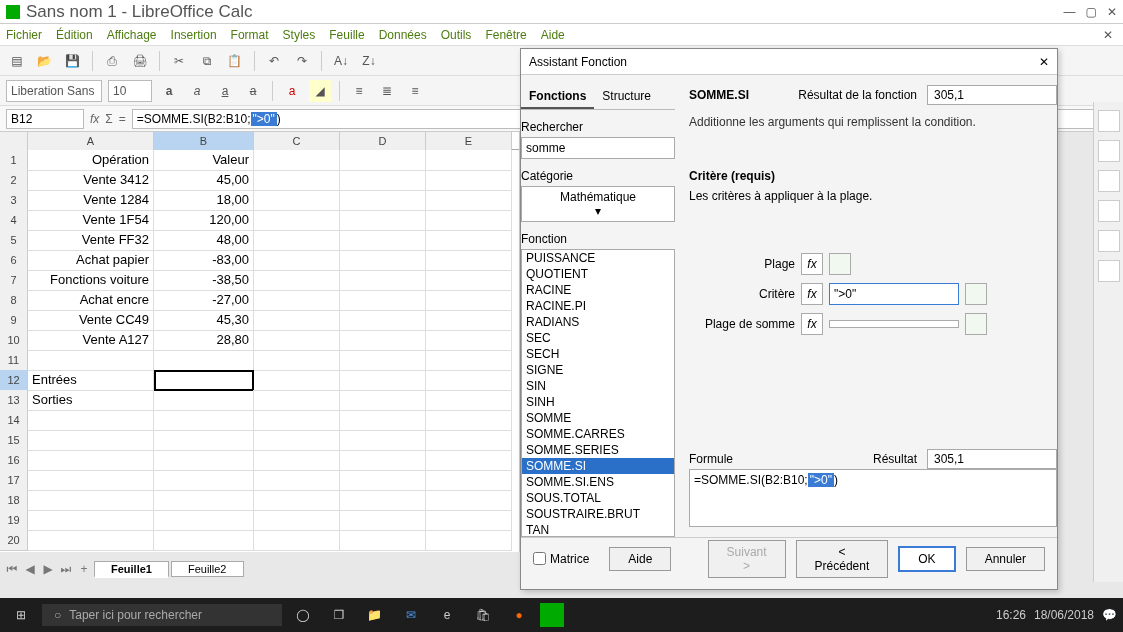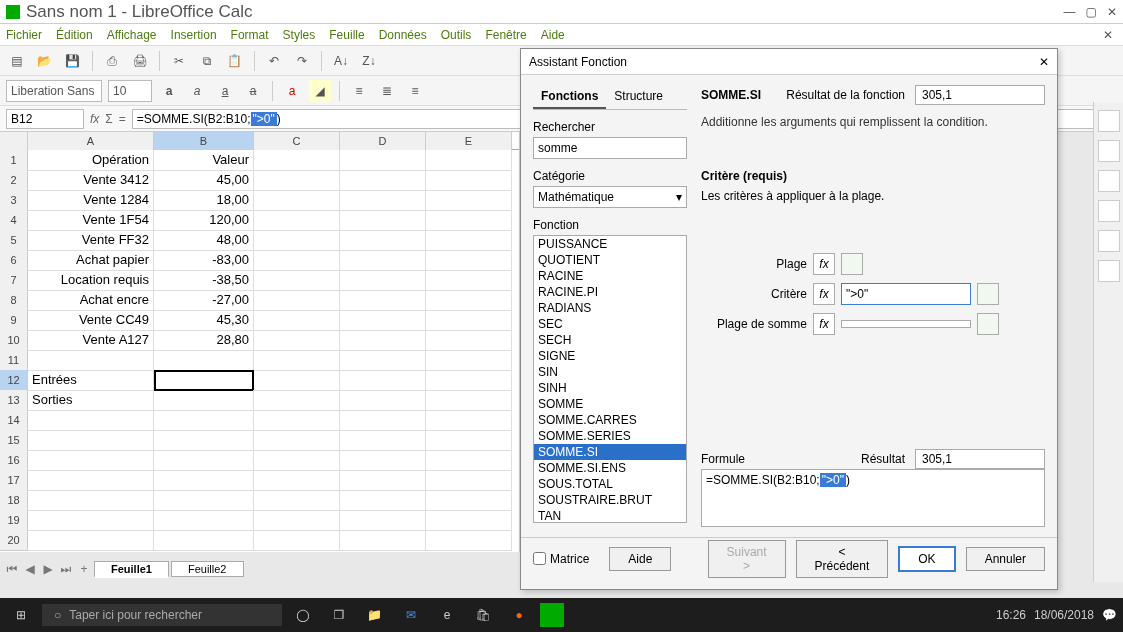--- a/index.html
+++ b/index.html
@@ -52,28 +52,28 @@
 .sheettab.active { font-weight: bold; border-bottom: 2px solid #fff; }
 
 
 .sidebar { position: absolute; right: 0; top: 102px; width: 30px; height: 480px; background: #f0f0f0; border-left: 1px solid #ccc; display: flex; flex-direction: column; gap: 8px; padding-top: 8px; align-items: center; }
 .sidebar .sbtn { width: 22px; height: 22px; border: 1px solid #ccc; background: #fff; }
 
 
 .dialog { position: absolute; left: 520px; top: 48px; width: 538px; height: 542px; background: #f4f4f4; border: 1px solid #888; box-shadow: 2px 2px 6px rgba(0,0,0,0.2); }
 .dlg-title { height: 26px; background: #fff; border-bottom: 1px solid #ccc; display: flex; align-items: center; padding: 0 8px; }
 .dlg-title .x { margin-left: auto; }
-.dlg-body { padding: 10px 12px; display: flex; gap: 14px; height: 462px; }
+.dlg-body { padding: 10px 0; display: flex; gap: 14px; height: 462px; }
 .dlg-left { width: 154px; }
 .tabrow { display: flex; border-bottom: 1px solid #bbb; }
 .tabrow .tab { padding: 4px 8px; }
 .tabrow .tab.active { font-weight: bold; border-bottom: 2px solid #555; }
 .lbl { margin-top: 10px; display: block; }
 .txt { border: 1px solid #aaa; width: 100%; padding: 3px 4px; background: #fff; margin-top: 3px; }
-.selectbox { border: 1px solid #aaa; width: 100%; padding: 3px 4px; background: #fff; margin-top: 3px; display: flex; justify-content: space-between; align-items: center; }
+.selectbox { border: 1px solid #aaa; width: 100%; padding: 3px 4px; background: #fff; margin-top: 3px; display: flex; justify-content: space-between; align-items: center; flex-direction: column; }
 .funclist { border: 1px solid #aaa; height: 288px; margin-top: 3px; overflow-y: scroll; background: #fff; }
 .funclist div { padding: 1px 4px; font-size: 12px; }
 .funclist div.sel { background: #2a70c8; color: #fff; }
 .dlg-right { flex: 1; position: relative; }
 .dlg-right .toprow { display: flex; align-items: center; gap: 10px; }
 .dlg-right .toprow .fn { font-weight: bold; }
 .dlg-right .toprow .rlabel { margin-left: auto; }
 .dlg-right .toprow .rval { border: 1px solid #aaa; padding: 2px 6px; background: #fff; width: 130px; }
 .desc { margin-top: 10px; color: #333; }
 .crit-title { margin-top: 40px; font-weight: bold; }
@@ -243,21 +243,21 @@
       <div class="row">
         <div class="rh">6</div>
         <div class="cell r">Achat papier</div>
         <div class="cell r">-83,00</div>
         <div class="cell"></div>
         <div class="cell"></div>
         <div class="cell"></div>
       </div>
       <div class="row">
         <div class="rh">7</div>
-        <div class="cell r">Location requis</div>
+        <div class="cell r">Fonctions voiture</div>
         <div class="cell r">-38,50</div>
         <div class="cell"></div>
         <div class="cell"></div>
         <div class="cell"></div>
       </div>
       <div class="row">
         <div class="rh">8</div>
         <div class="cell r">Achat encre</div>
         <div class="cell r">-27,00</div>
         <div class="cell"></div>

